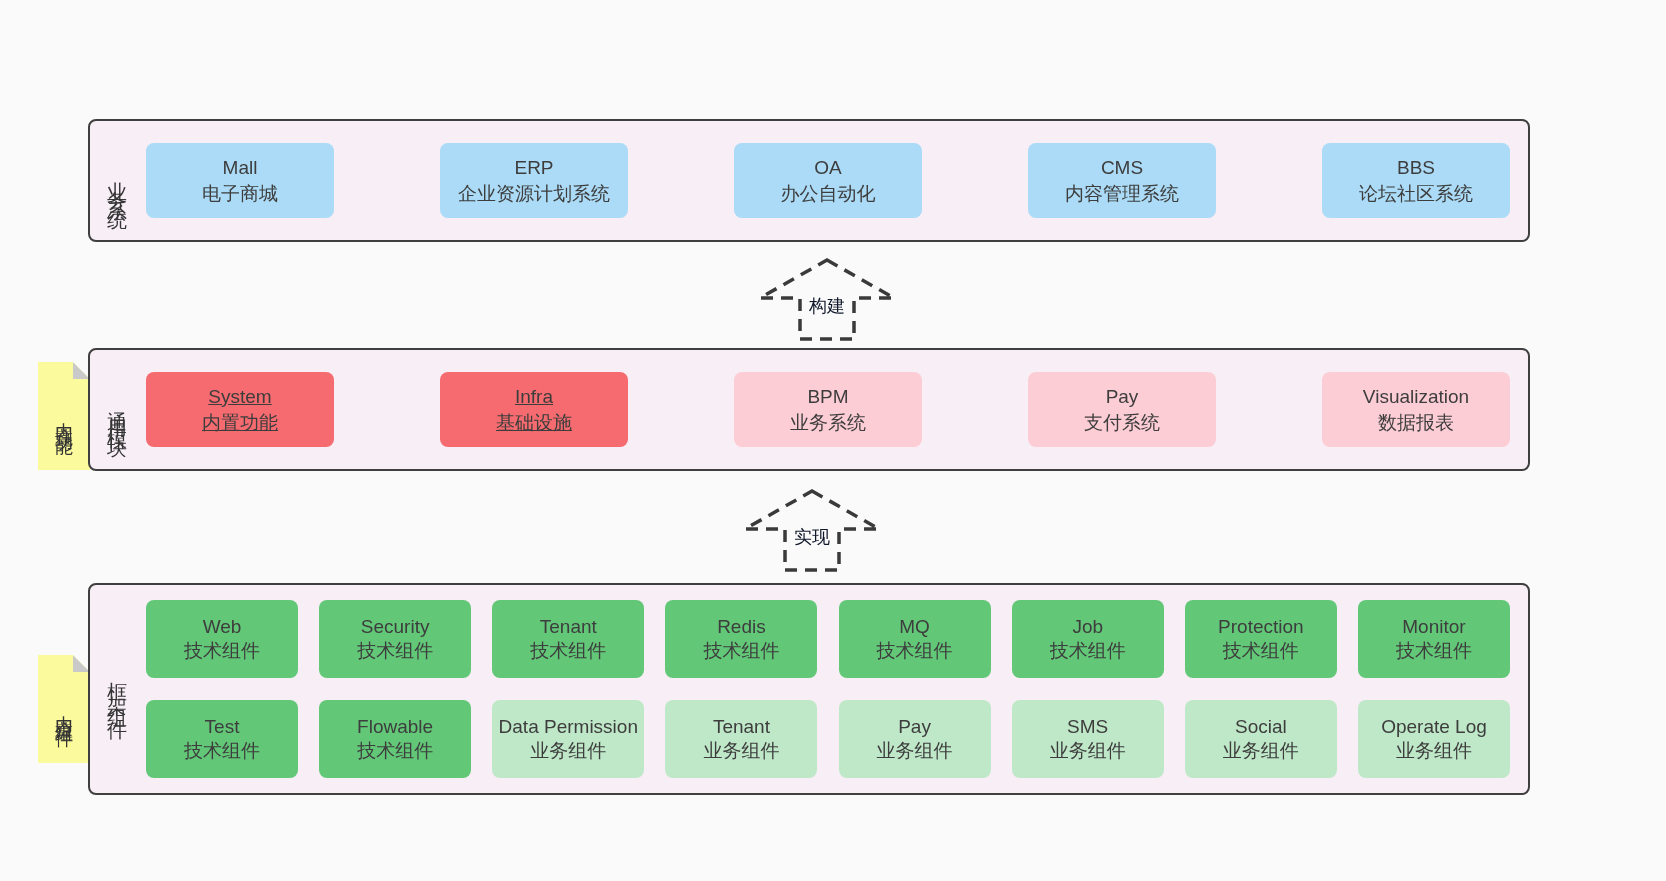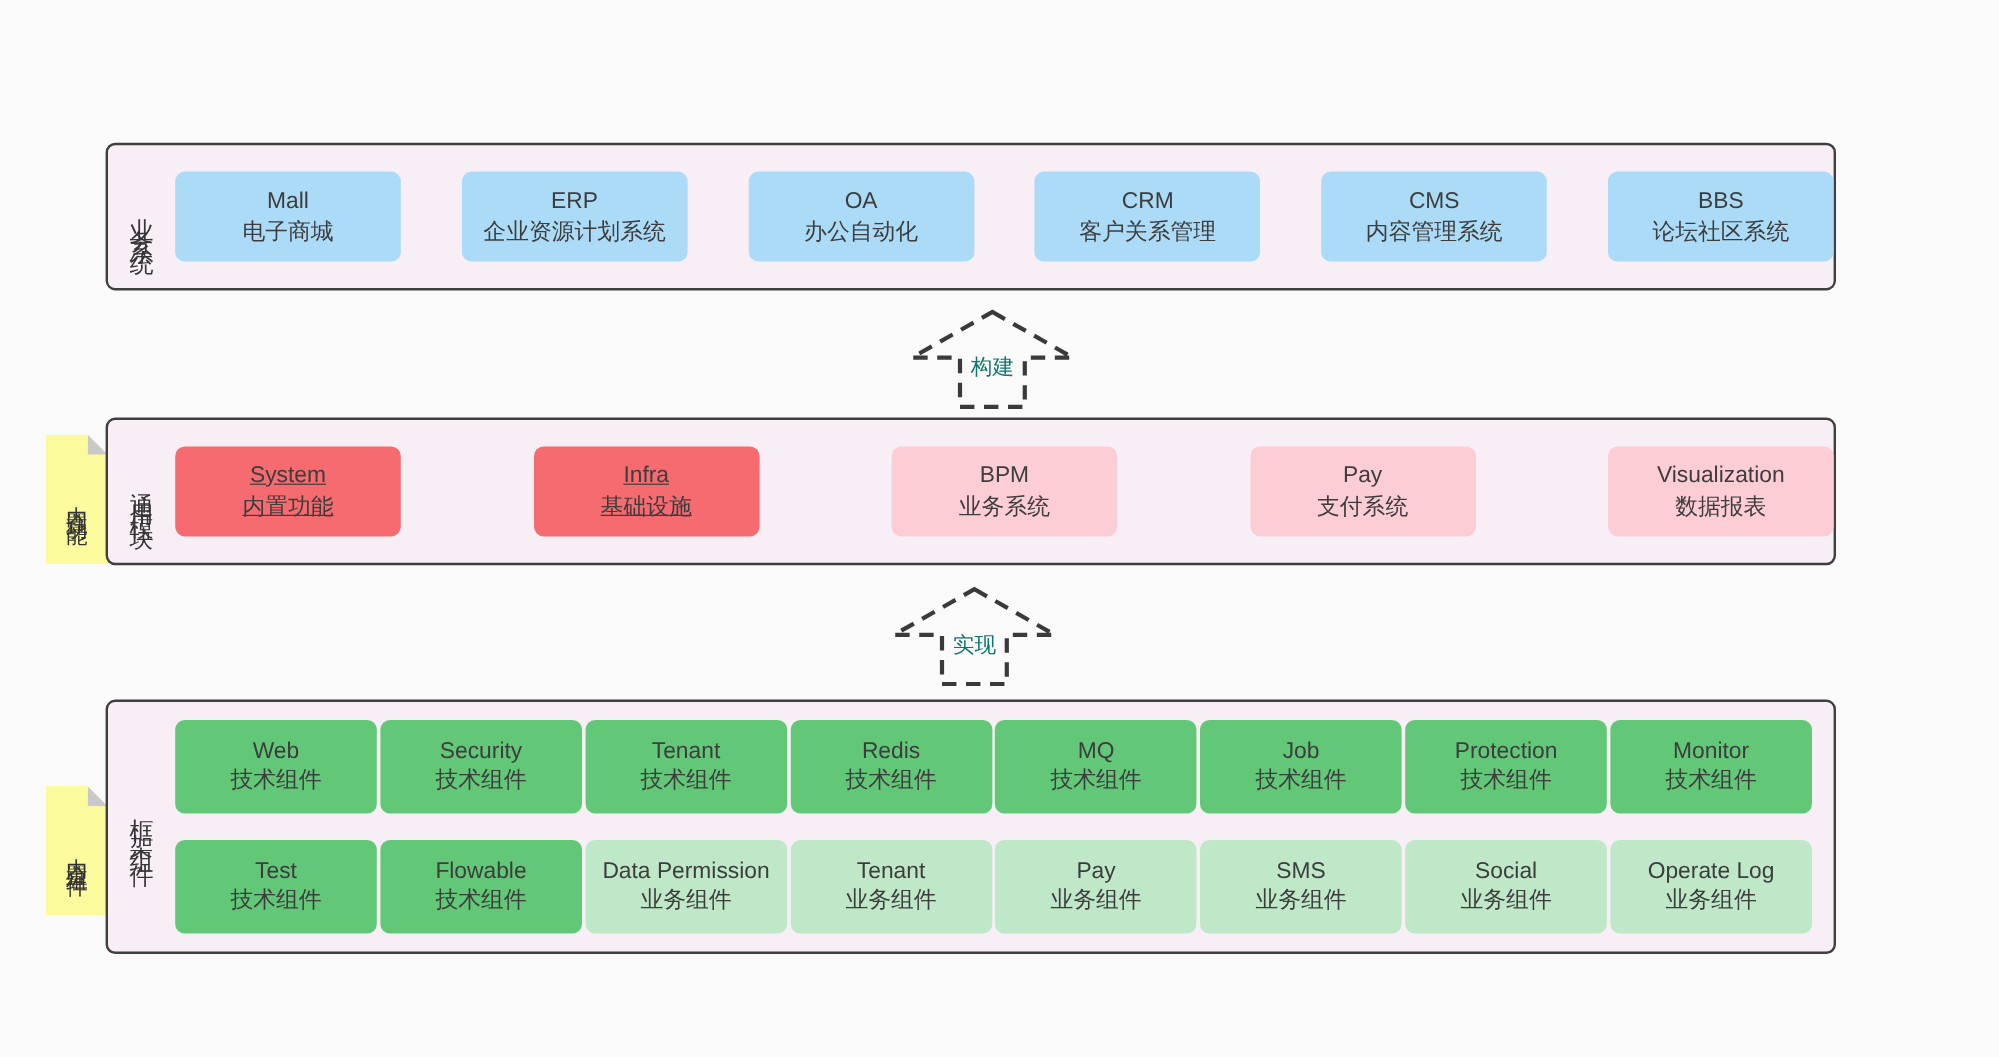--- a/index.html
+++ b/index.html
@@ -17,29 +17,29 @@
   .panel-1{top:119px;height:123px;}
   .panel-2{top:348px;height:123px;}
   .panel-3{top:583px;height:212px;}
 
   .band-label{width:56px;flex:0 0 56px;display:flex;align-items:center;justify-content:center;
     writing-mode:vertical-rl;text-orientation:upright;
     font-size:20px;color:#353535;letter-spacing:9px;padding-top:6px;}
   .panel-3 .band-label{letter-spacing:13px;}
 
   .band-content{flex:1;display:flex;align-items:center;justify-content:space-between;
-    }
+    padding-right:18px;}
   .band-content-col{flex:1;display:flex;flex-direction:column;justify-content:center;
     gap:22px;padding-right:18px;}
   .row{display:flex;justify-content:space-between;}
 
   .node{display:flex;flex-direction:column;align-items:center;justify-content:center;
     border-radius:8px;text-align:center;color:var(--text);font-size:19px;line-height:26px;}
   .node-wide{width:188px;height:75px;}
-  .node-small{width:168px;height:78px;line-height:24px;}
+  .node-small{width:152px;height:78px;line-height:24px;}
   .blue{background:var(--blue);}
   .red{background:var(--red);text-decoration:underline;}
   .pink{background:var(--pink);}
   .green{background:var(--green);}
   .green-light{background:var(--green-light);}
 
   .sticky{position:absolute;left:38px;width:52px;height:108px;background:var(--sticky-yellow);
     display:flex;align-items:center;justify-content:center;
     clip-path:polygon(0 0,calc(100% - 17px) 0,100% 17px,100% 100%,0 100%);}
   .sticky::after{content:"";position:absolute;top:0;right:0;width:17px;height:17px;
@@ -47,21 +47,21 @@
   .sticky-1{top:362px;}
   .sticky-2{top:655px;}
   .sticky-text{writing-mode:vertical-rl;text-orientation:upright;font-size:18px;
     letter-spacing:5px;color:#333;padding-top:4px;}
 
   .arrow{position:absolute;width:140px;height:85px;}
   .arrow-1{left:757px;top:257px;}
   .arrow-2{left:742px;top:488px;}
   .arrow svg{position:absolute;inset:0;}
   .arrow-label{position:absolute;left:50%;top:37px;transform:translateX(-50%);
-    background:var(--background);padding:0 4px;font-size:18px;color:#0f766e;white-space:nowrap;}
+    background:var(--background);padding:0 4px;font-size:18px;color:#0f172a;white-space:nowrap;}
 </style>
 </head>
 <body>
 
 <div class="canvas">
 
   <div class="sticky sticky-1">
     <span class="sticky-text">内置功能</span>
   </div>
   <div class="sticky sticky-2">
@@ -75,24 +75,20 @@
         <div>Mall</div>
         <div>电子商城</div>
       </div>
       <div class="node node-wide blue">
         <div>ERP</div>
         <div>企业资源计划系统</div>
       </div>
       <div class="node node-wide blue">
         <div>OA</div>
         <div>办公自动化</div>
-      </div>
-      <div class="node node-wide blue">
-        <div>CRM</div>
-        <div>客户关系管理</div>
       </div>
       <div class="node node-wide blue">
         <div>CMS</div>
         <div>内容管理系统</div>
       </div>
       <div class="node node-wide blue">
         <div>BBS</div>
         <div>论坛社区系统</div>
       </div>
     </div>

